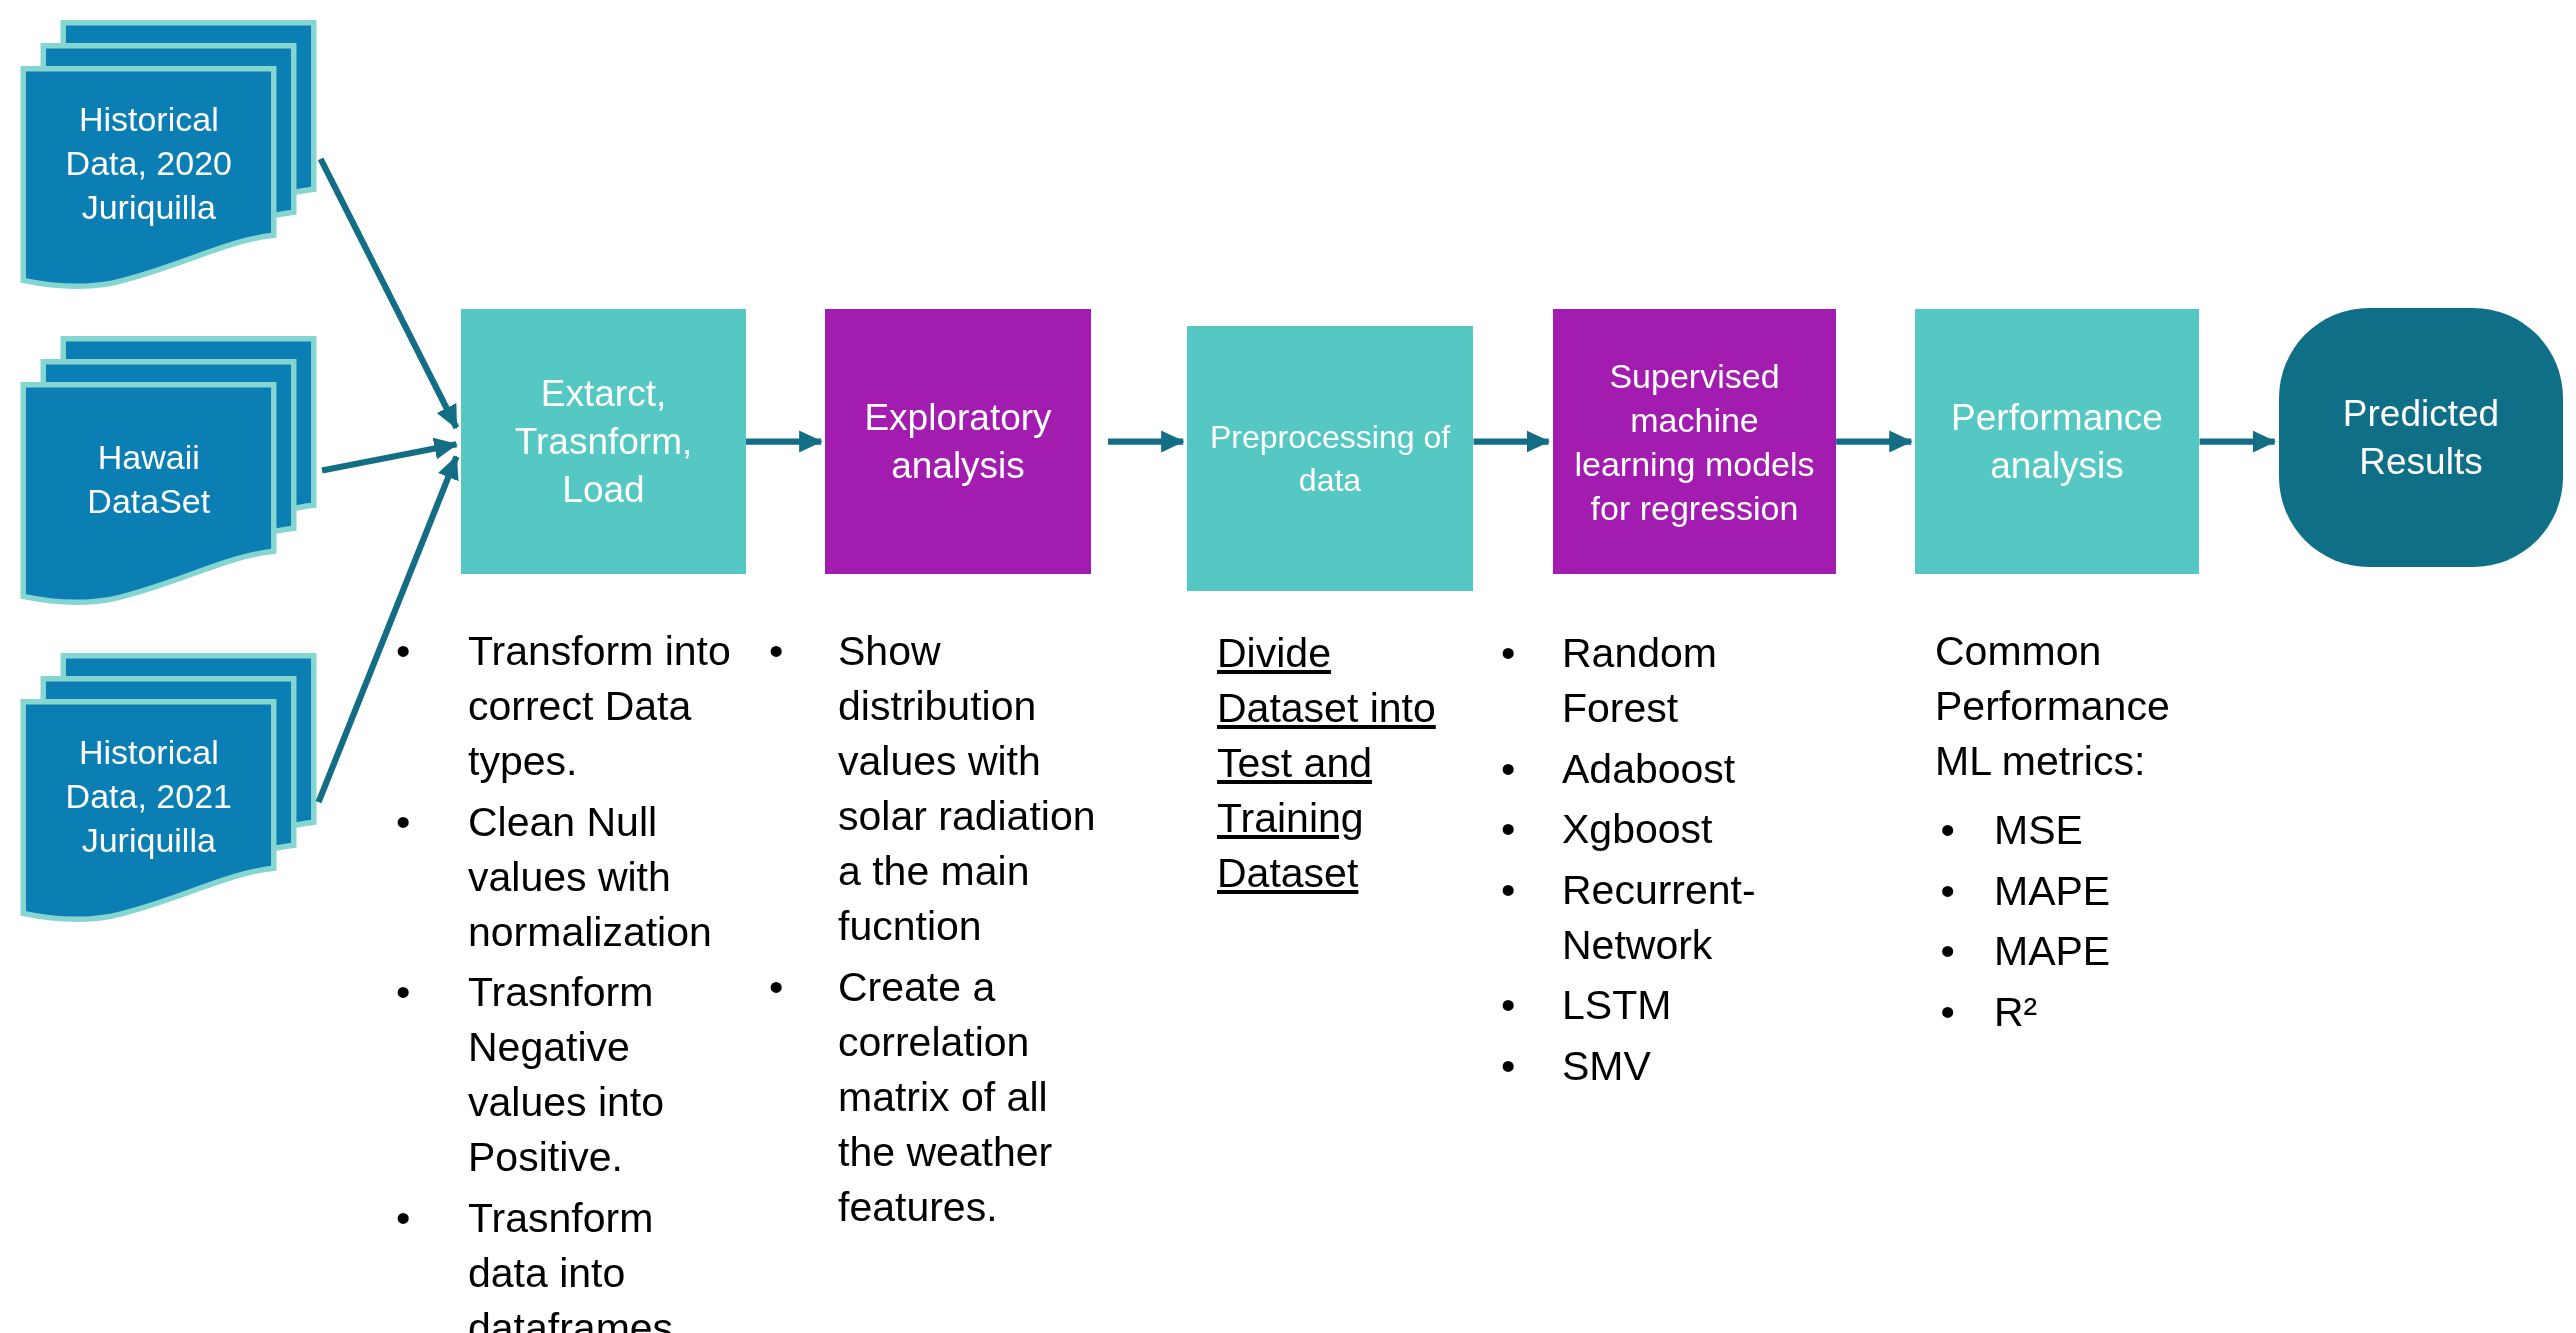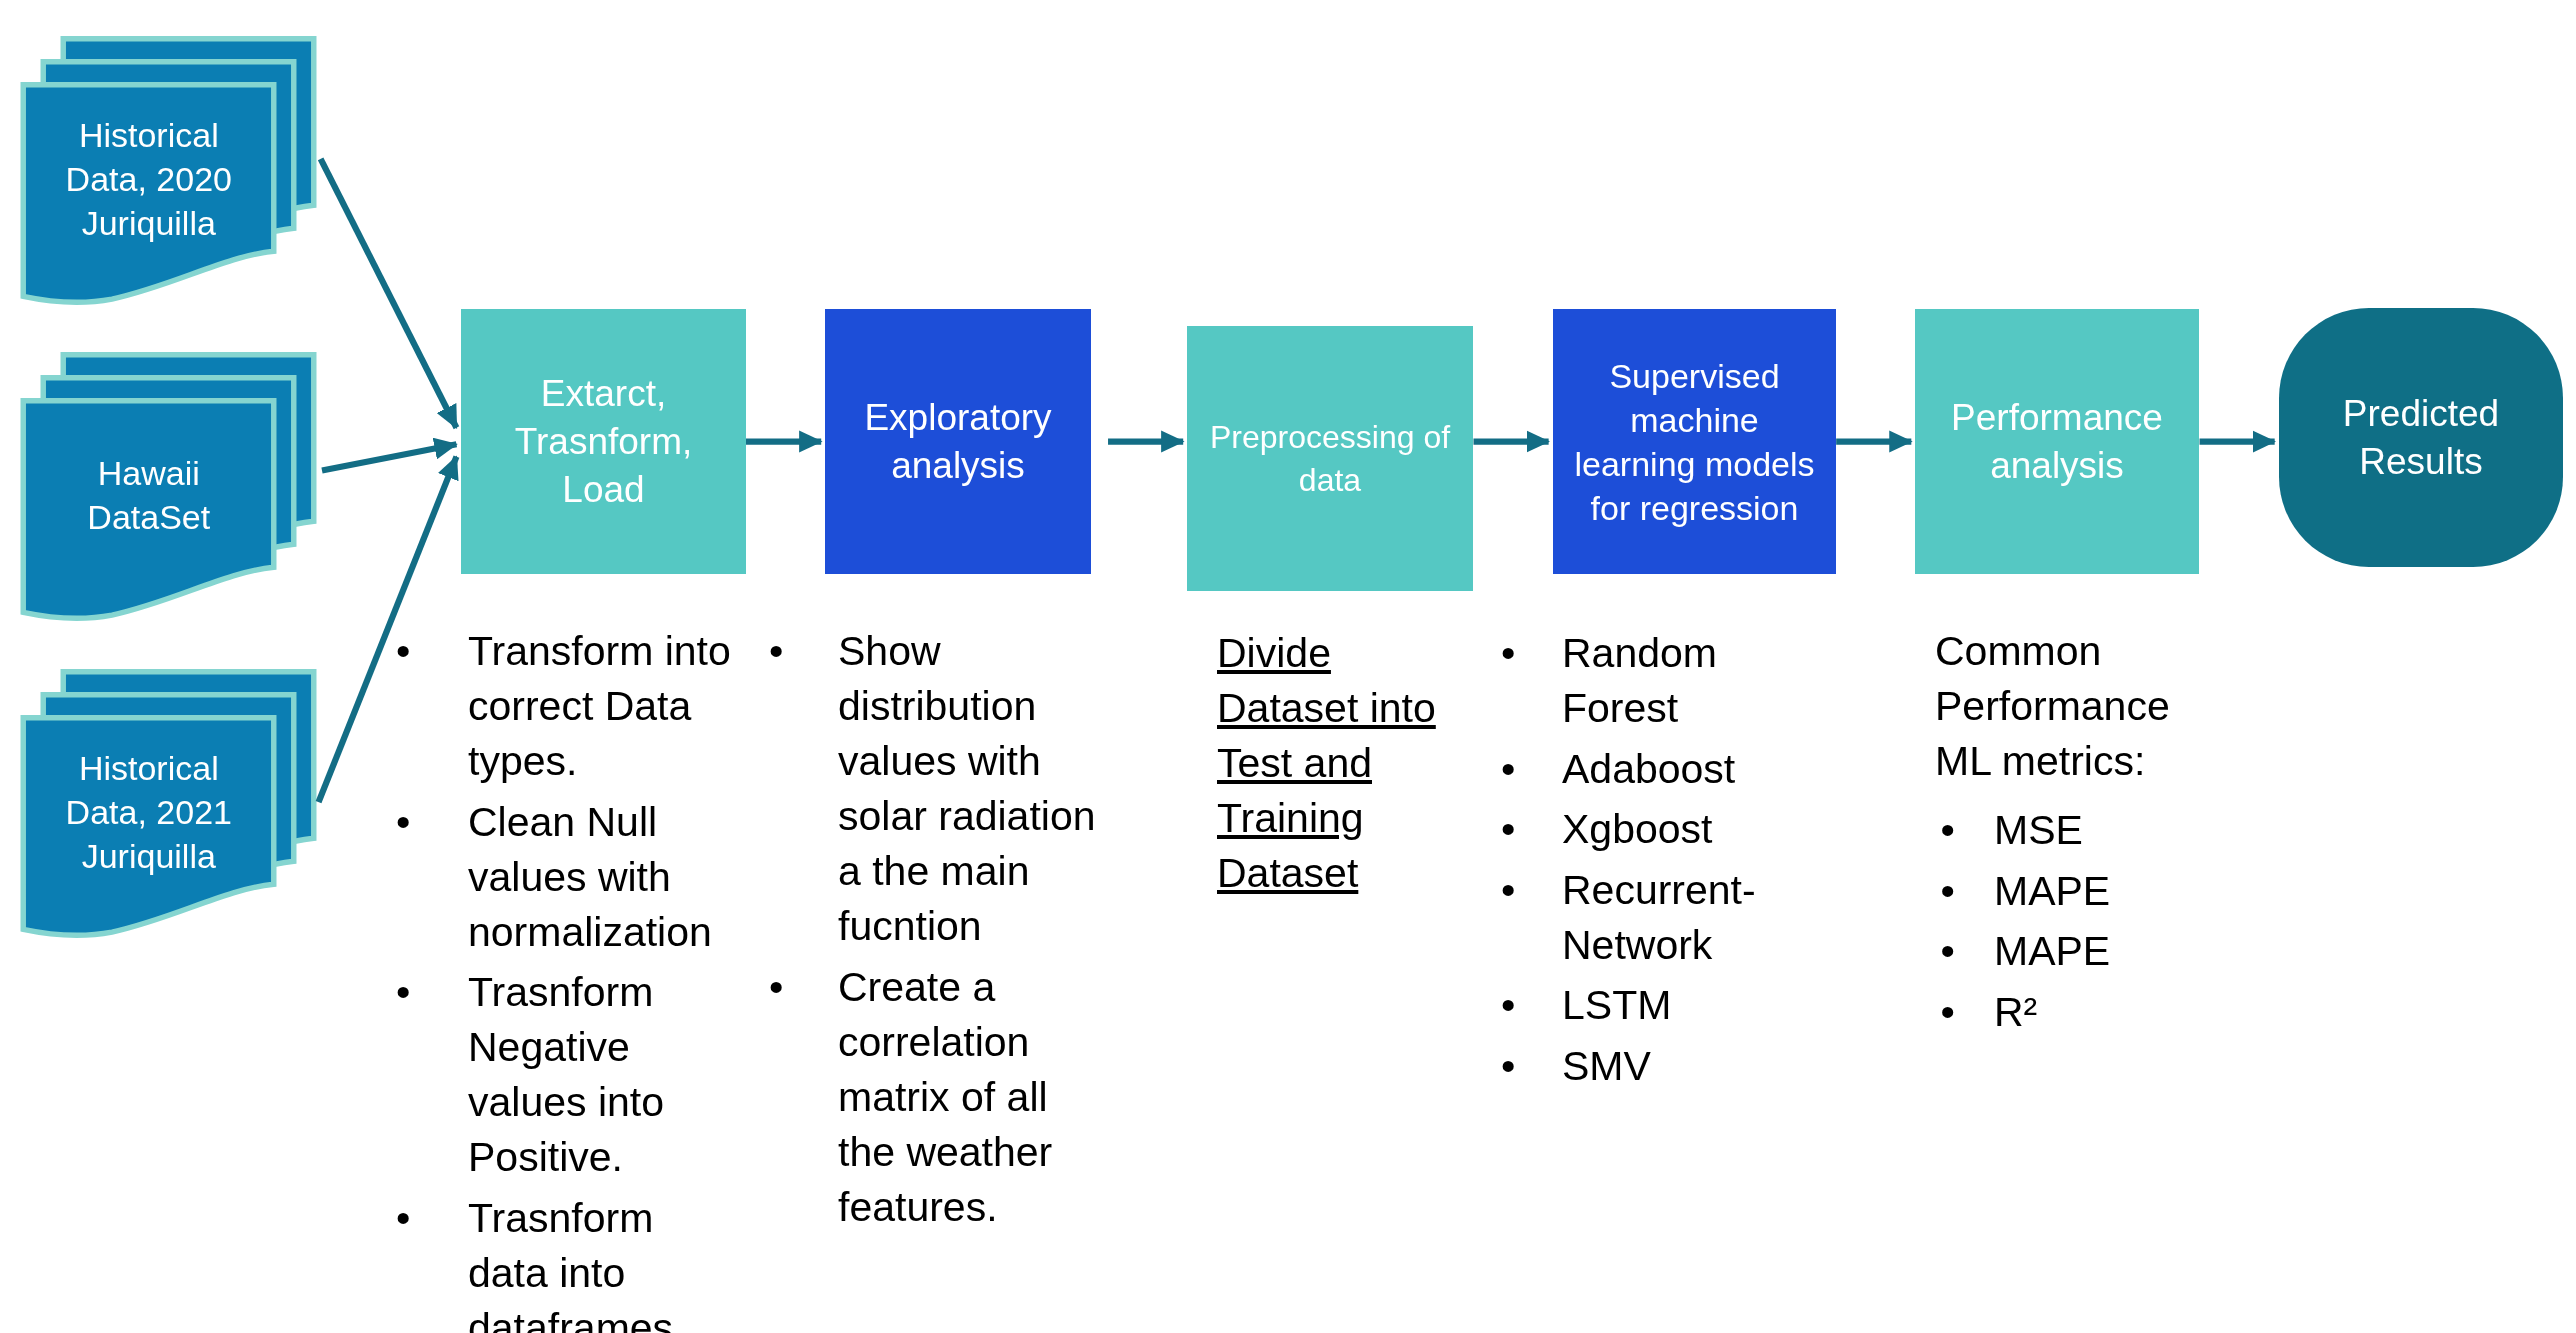--- a/index.html
+++ b/index.html
@@ -1,21 +1,21 @@
 <!DOCTYPE html>
 <html style="font-size:11px"><head>
 <meta charset="utf-8">
 <style>
   html,body{margin:0;padding:0;overflow:hidden;}
   body{
     width:2576px;height:1334px;position:relative;background:#ffffff;
     font-family:"Liberation Sans",sans-serif;color:#000;
   }
   
-  .stack{position:absolute;left:19.3px;width:299px;height:324px;margin-top:16px;}
+  .stack{position:absolute;left:19.3px;width:299px;height:324px;}
   .stack-1{top:20px;}
   .stack-2{top:336px;}
   .stack-3{top:653px;}
   .page{position:absolute;width:259px;height:228px;}
   .page svg{display:block;width:100%;height:100%;}
   .page-back{left:40px;top:0;}
   .page-mid{left:20px;top:23px;}
   .page-front{left:0;top:46px;}
   .doc-label{
     position:absolute;left:0;top:0;width:100%;height:193px;
@@ -23,21 +23,21 @@
     text-align:center;color:#fff;font-size:34px;line-height:44px;
     padding:6.9px 25px;box-sizing:border-box;
   }
   
   .box{
     position:absolute;top:309px;height:265px;box-sizing:border-box;
     display:flex;align-items:center;justify-content:center;text-align:center;
     color:#fff;padding:0 20.7px;font-size:37px;line-height:48px;
   }
   .box-light{background:#55C8C3;}
-  .box-dark{background:#1d4ed8;}
+  .box-dark{background:#a21caf;}
   .box-1{left:461px;width:285px;}
   .box-2{left:825px;width:266px;}
   .box-3{left:1187px;width:286px;font-size:32px;line-height:43px;margin-top:17px;}
   .box-4{left:1553px;width:283px;font-size:34px;line-height:44px;}
   .box-5{left:1915px;width:284px;}
   .terminator{
     position:absolute;left:2279px;top:308px;width:284px;height:259px;
     background:#0F6F86;border-radius:90px;box-sizing:border-box;
     display:flex;align-items:center;justify-content:center;text-align:center;
     color:#fff;font-size:37px;line-height:48px;padding:0 20.7px;

